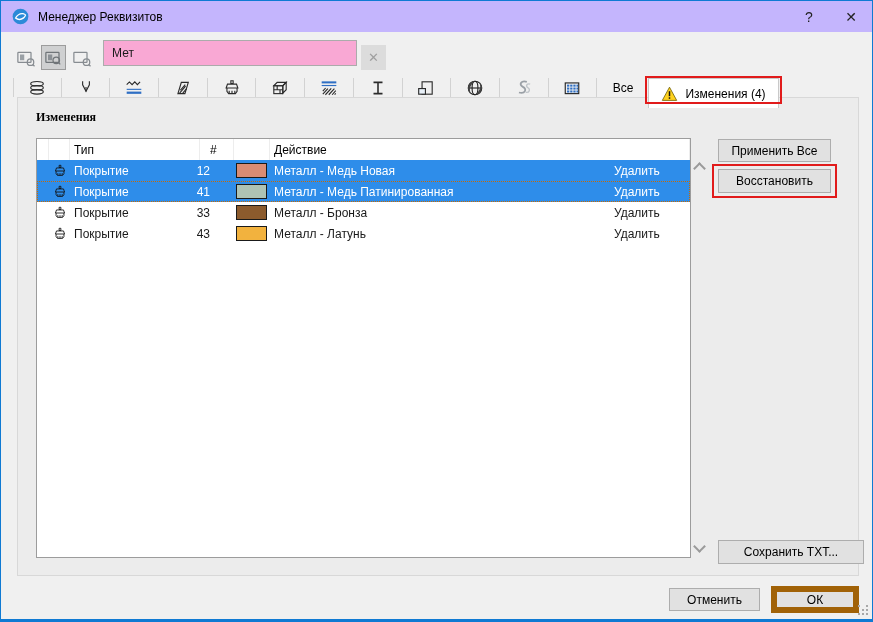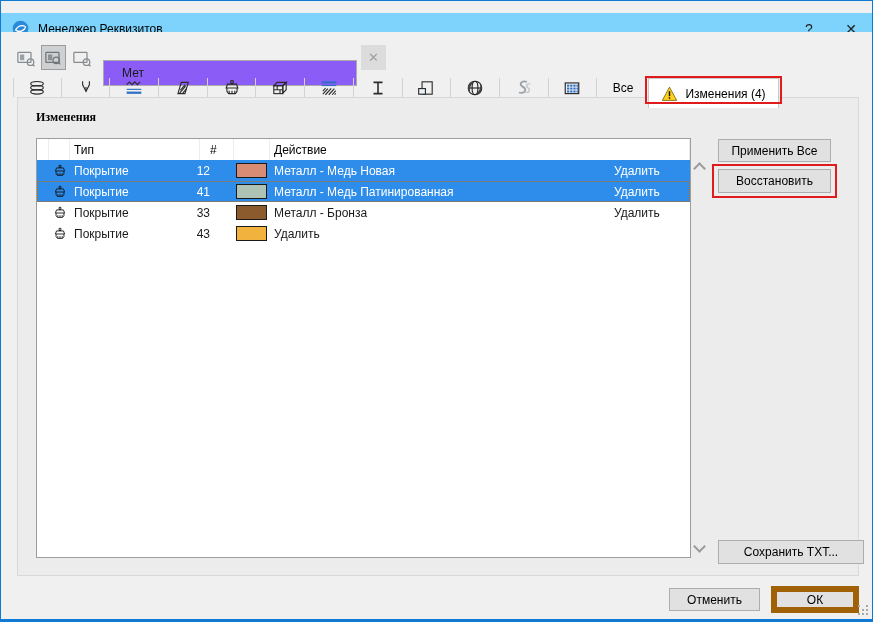--- a/index.html
+++ b/index.html
@@ -3,29 +3,29 @@
 <meta charset="utf-8">
 <style>
   html,body{margin:0;padding:0;background:#cfd8dc;font-family:"Liberation Sans",sans-serif;}
   *{box-sizing:border-box;}
   .window{
     position:relative;width:873px;height:622px;background:#f0f0f0;
     border:1px solid #0f7ad3;box-shadow:inset 0 -2px 0 #0f7ad3;
     overflow:hidden;font-size:12px;color:#1a1a1a;
   }
   
-  .titlebar{position:absolute;left:0;top:12px;width:871px;height:31px;background:#7dd3fc;display:flex;align-items:center;}
+  .titlebar{position:absolute;left:0;top:0;width:871px;height:31px;background:#c4b5fd;display:flex;align-items:center;}
   .titlebar .logo{margin-left:11px;width:17px;height:17px;flex:0 0 auto;}
   .titlebar .title{margin-left:9px;flex:1;color:#000;}
   .tb-btn{width:42px;height:31px;display:flex;align-items:center;justify-content:center;font-size:14px;color:#222;cursor:default;}
   
   .toolbar{position:absolute;left:0;top:31px;width:871px;height:45px;background:#f0f0f0;}
   .filter-btn{position:absolute;top:13px;width:25px;height:25px;display:flex;align-items:center;justify-content:center;background:transparent;border:1px solid transparent;}
   .filter-btn.active{background:#cfd0d1;border:1px solid #9c9c9c;}
-  .search-input{position:absolute;left:102px;top:28px;width:254px;height:26px;border:1px solid #ababab;background:#8b5cf6;padding:0 18px;font:12px "Liberation Sans",sans-serif;color:#1a1a1a;outline:none;}
+  .search-input{position:absolute;left:102px;top:8px;width:254px;height:26px;border:1px solid #ababab;background:#f9a8d4;padding:0 8px;font:12px "Liberation Sans",sans-serif;color:#1a1a1a;outline:none;}
   .clear-btn{position:absolute;left:360px;top:13px;width:25px;height:25px;background:#dcdcdc;border:none;color:#9f9f9f;font-size:13px;display:flex;align-items:center;justify-content:center;}
   
   .tabline{position:absolute;left:16px;top:96px;width:842px;border-top:1px solid #c9c9c9;}
   .icontabs{position:absolute;left:12px;top:77px;height:20px;display:flex;}
   .icontab{width:48.7px;height:19px;display:flex;align-items:center;justify-content:center;border-right:1px solid #d2d2d2;}
   .icontab:first-child{border-left:1px solid #d2d2d2;}
   .tab-all{position:absolute;left:596px;top:77px;width:52px;height:19px;display:flex;align-items:center;justify-content:center;color:#000;}
   .tab-active{position:absolute;left:647px;top:77px;width:131px;height:30px;background:#fff;border:1px solid #c9c9c9;border-bottom:none;display:flex;align-items:center;justify-content:center;gap:7px;z-index:2;color:#000;}
   .ann-rect{position:absolute;border:2px solid #e11b1b;z-index:5;pointer-events:none;}
   .ann-tab{left:644px;top:75px;width:137px;height:28px;}
@@ -297,20 +297,21 @@
               <path d="M4 4.5h8l1.2 3.5H2.8z"></path>
               <path d="M3.5 8v3l1.5 2h6l1.5-2V8"></path>
               <path d="M5.5 10.5v2M8 10.5v2.4M10.5 10.5v2"></path>
             </svg>
         </span>
         <span class="cell c-type">Покрытие</span>
         <span class="cell c-num">43</span>
         <span class="cell c-swatch">
             <span class="swatch" style="background: rgb(242, 178, 62);"></span>
           </span>
+        <span class="cell c-name">Металл - Латунь</span>
         <span class="cell c-action">Удалить</span>
       </div>
     </div>
 
     <span class="chev chev-up"></span>
     <span class="chev chev-down"></span>
 
     <div class="btn btn-apply">Применить Все</div>
     <div class="btn btn-restore">Восстановить</div>
     <div class="ann-rect ann-restore"></div>

